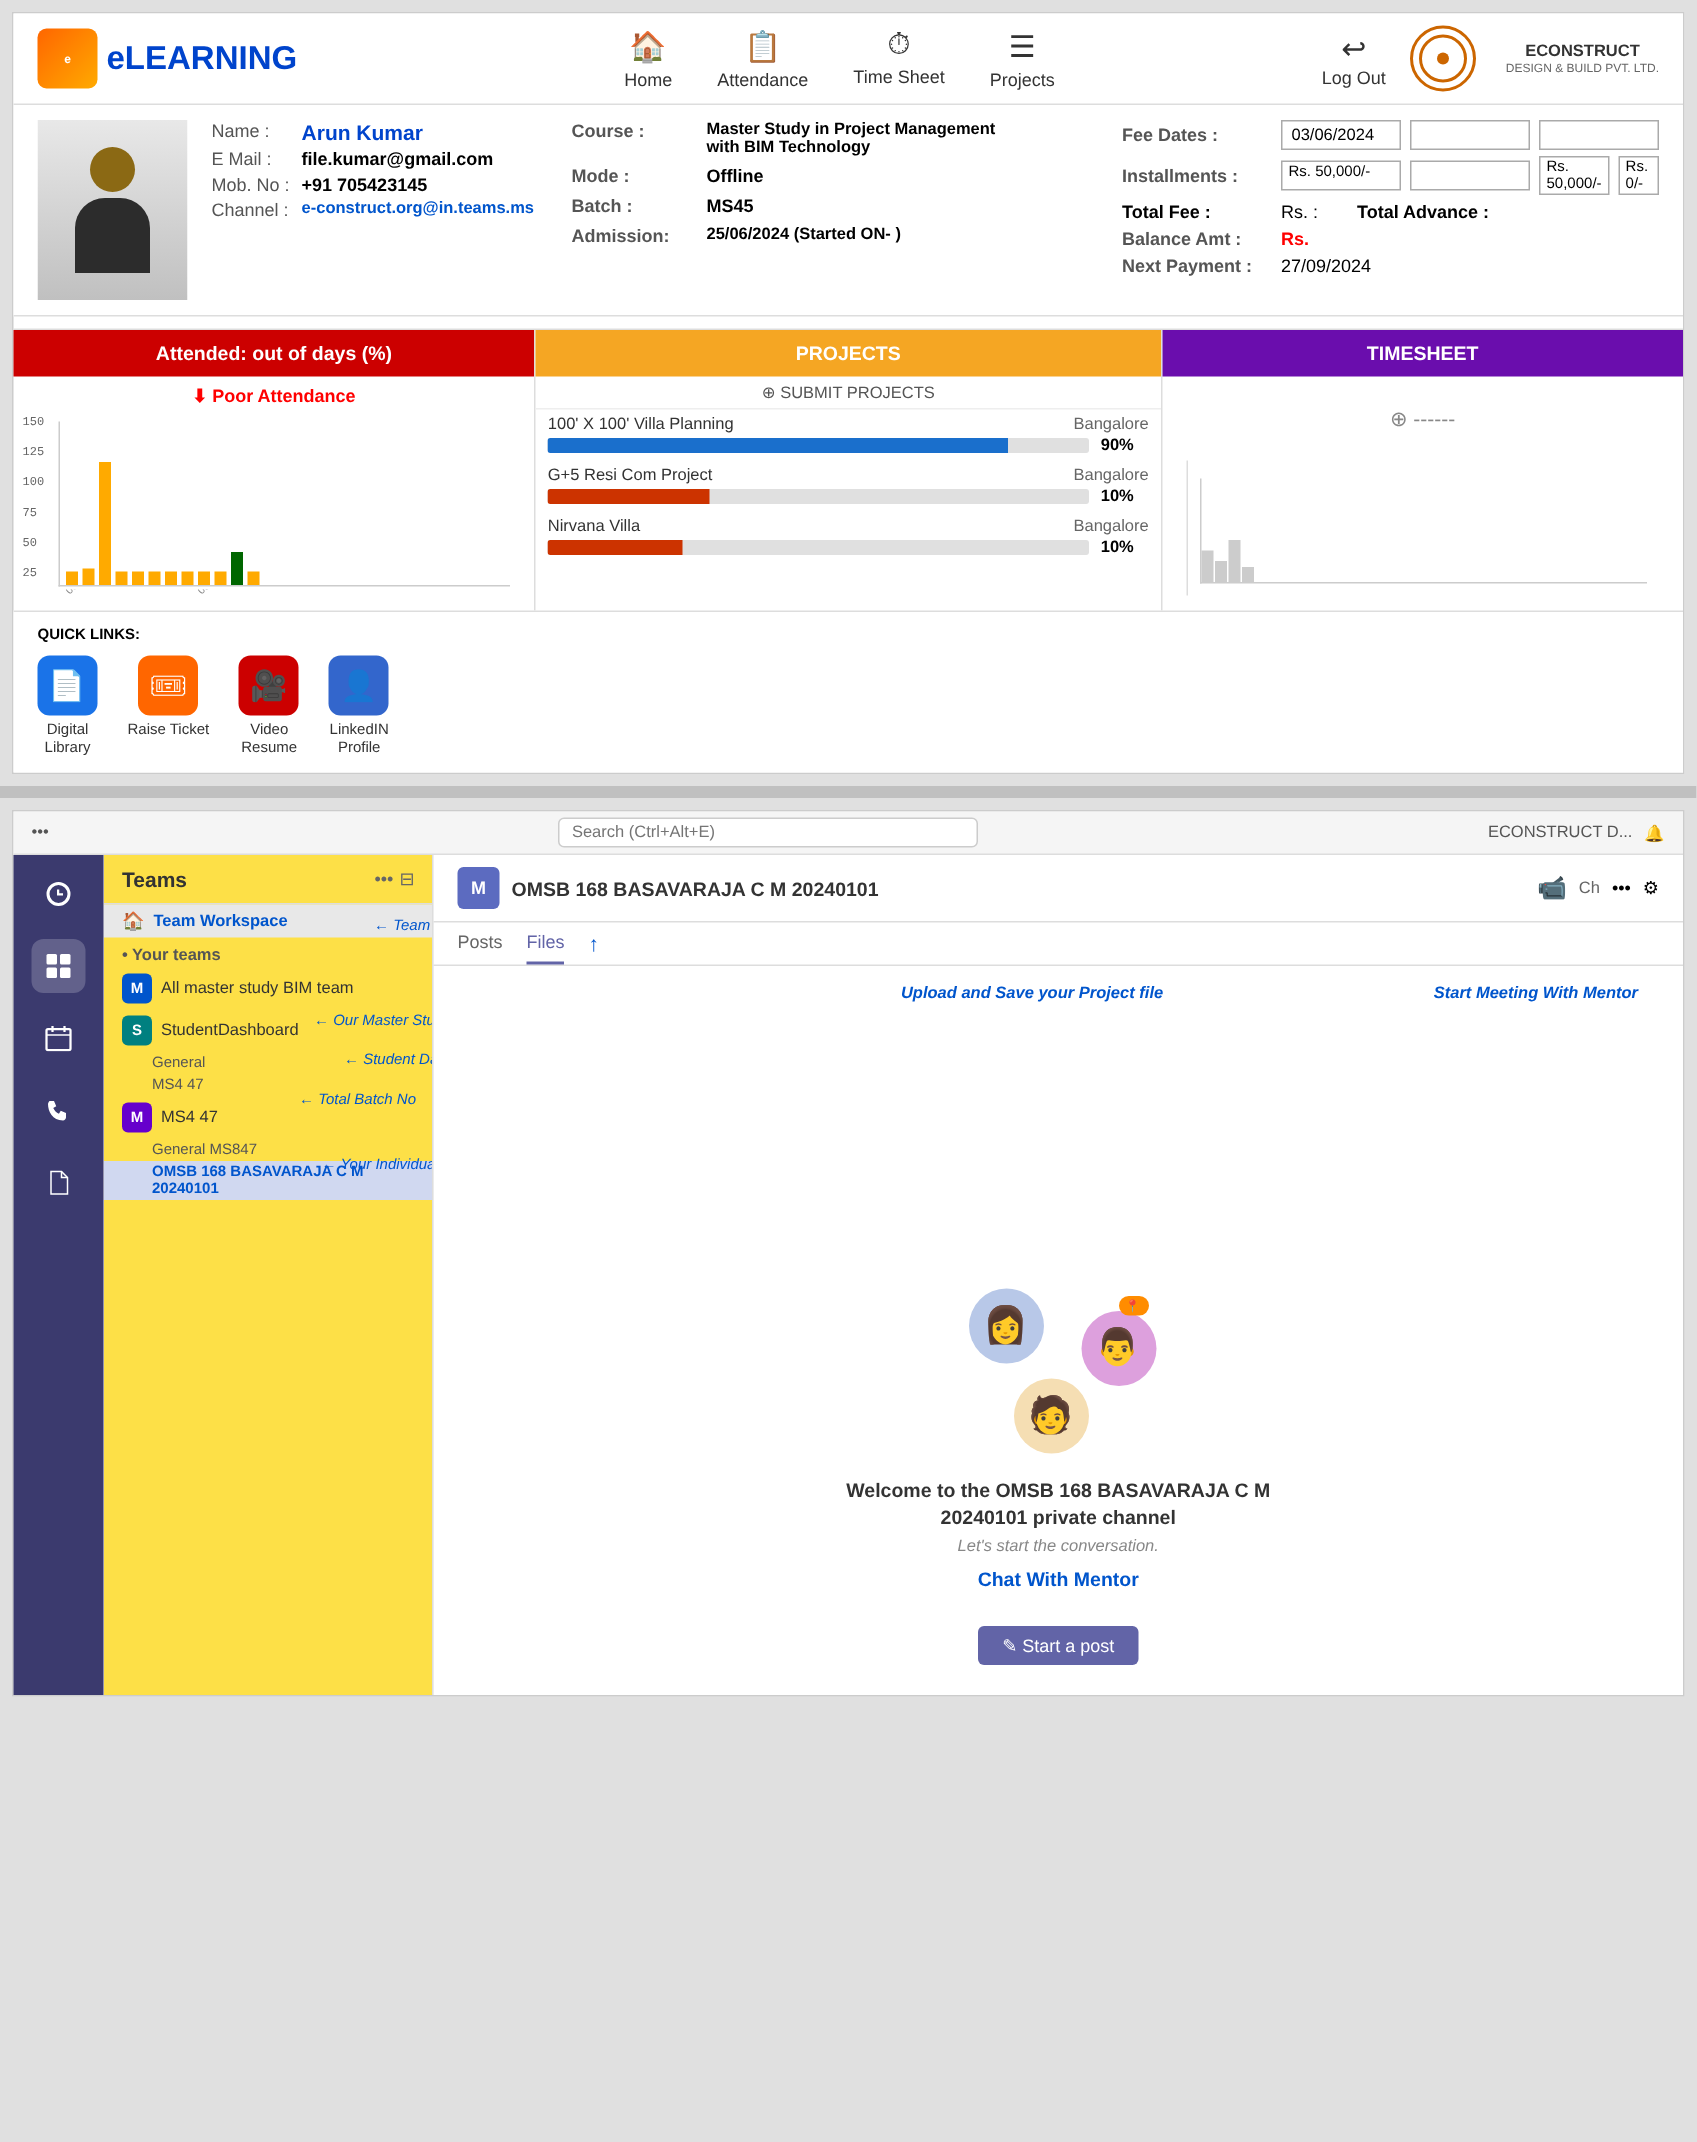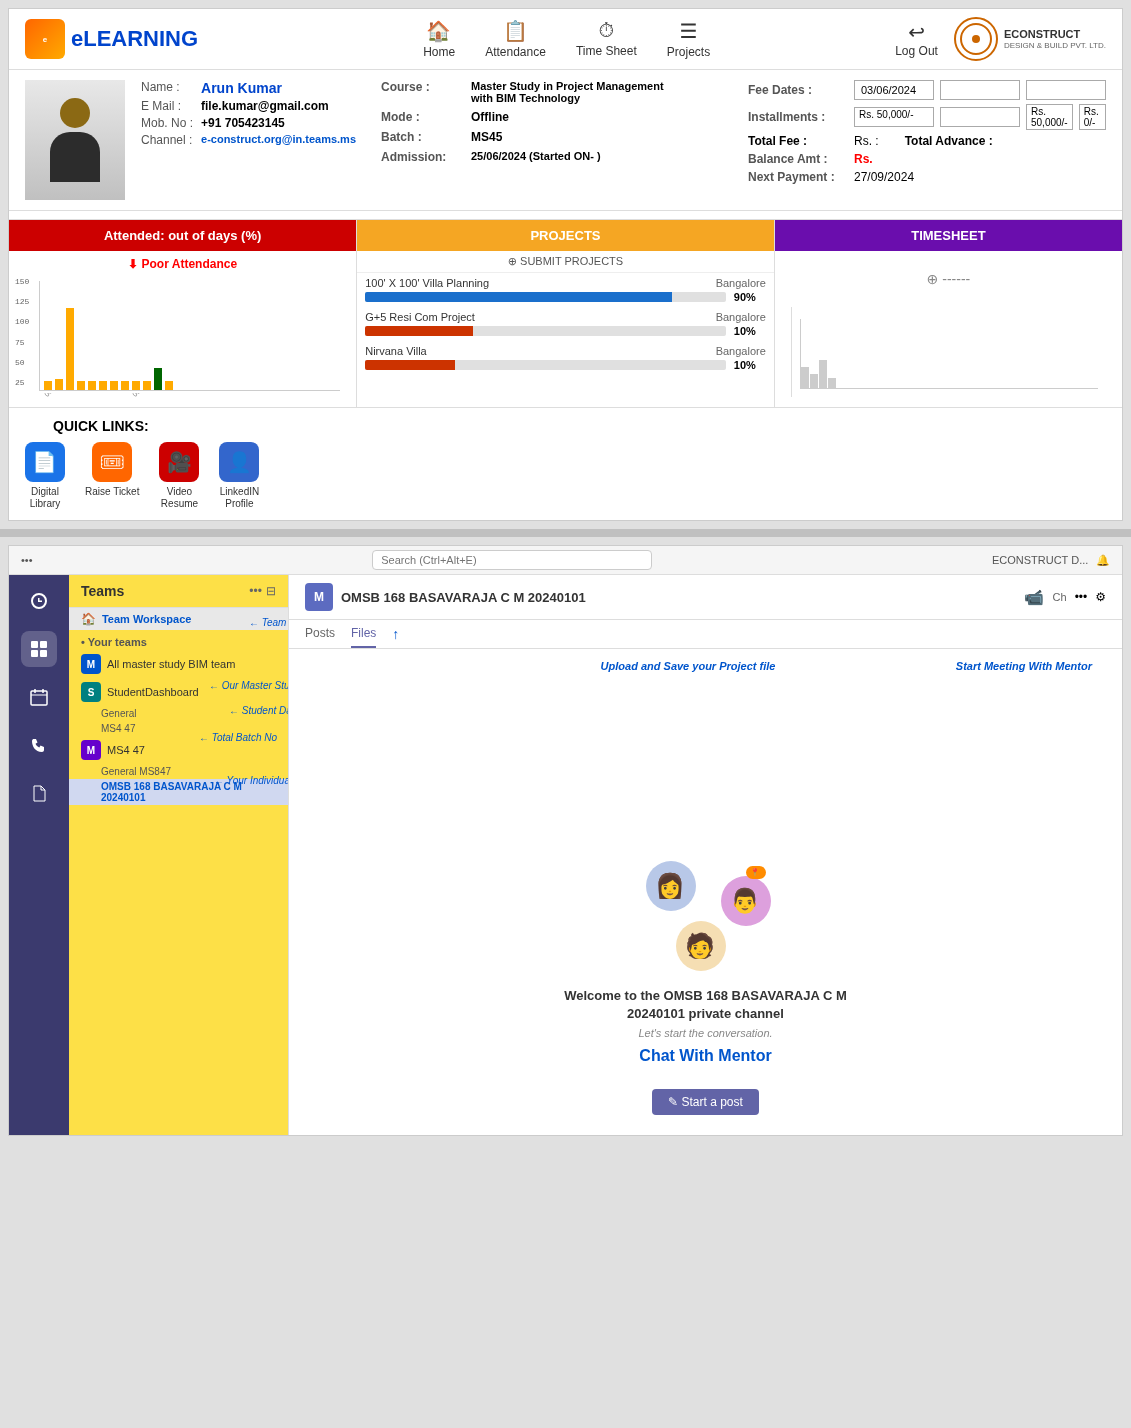--- a/index.html
+++ b/index.html
@@ -99,21 +99,21 @@
     .teams-tab.active { color: #6264a7; border-bottom: 2px solid #6264a7; }
     .start-post-btn { margin-top: 16px; padding: 6px 16px; background: #6264a7; color: white; border: none; border-radius: 4px; cursor: pointer; font-size: 12px; }
 
     
     .teams-top-bar { display: flex; align-items: center; padding: 4px 12px; background: #f5f5f5; border-bottom: 1px solid #ddd; font-size: 11px; color: #555; gap: 16px; }
     .teams-search { flex: 1; text-align: center; }
     .teams-search input { width: 300px; padding: 3px 8px; border: 1px solid #ccc; border-radius: 4px; font-size: 11px; }
     .teams-top-right { display: flex; align-items: center; gap: 8px; color: #555; font-size: 11px; }
 
     
-    .econstruct-header { display: flex; align-items: center; gap: 6px; }
+    .econstruct-header { display: flex; align-items: center; gap: 20px; text-align: center; }
     .ec-logo-img { width: 44px; height: 44px; border: 2px solid #cc6600; border-radius: 50%; display: flex; align-items: center; justify-content: center; }
     .ec-logo-inner { width: 32px; height: 32px; border: 2px solid #cc6600; border-radius: 50%; display: flex; align-items: center; justify-content: center; }
     .ec-logo-dot { width: 8px; height: 8px; background: #cc6600; border-radius: 50%; }
     .ec-name { font-size: 11px; font-weight: bold; color: #333; line-height: 1.2; }
     .ec-subtitle { font-size: 8px; color: #666; }
 
     
     .proj-bar-wrapper { display: flex; align-items: center; gap: 8px; }
     .proj-bar-main { flex: 1; background: #e0e0e0; height: 10px; border-radius: 2px; overflow: hidden; }
     .proj-bar-inner { height: 100%; background: #1a6fcc; }
@@ -357,21 +357,21 @@
           <div style="width:8px;background:#ccc;height:20%;"></div>
           <div style="width:8px;background:#ccc;height:40%;"></div>
           <div style="width:8px;background:#ccc;height:15%;"></div>
         </div>
       </div>
     </div>
 
   </div>
 
   <div style="padding:10px 16px;border-top:1px solid #ddd;background:#fff;">
-    <div style="font-weight:bold;font-size:14px;margin-bottom:8px;margin-left:28px;">QUICK LINKS:</div>
+    <div style="font-weight:bold;font-size:10px;margin-bottom:8px;">QUICK LINKS:</div>
     <div style="display:flex;gap:20px;">
       <div class="quick-link-item">
         <div class="ql-icon blue">📄</div>
         <span style="font-size:10px;text-align:center;line-height:1.2;">Digital<br>Library</span>
       </div>
       <div class="quick-link-item">
         <div class="ql-icon orange">🎟</div>
         <span style="font-size:10px;text-align:center;">Raise Ticket</span>
       </div>
       <div class="quick-link-item">
@@ -540,21 +540,21 @@
           <div style="position:absolute;bottom:0;left:35px;width:50px;height:50px;background:#f5deb3;border-radius:50%;display:flex;align-items:center;justify-content:center;font-size:24px;">🧑</div>
 
           <div style="position:absolute;top:5px;right:5px;background:#ff8c00;color:white;border-radius:8px;padding:2px 5px;font-size:8px;font-weight:bold;">📍</div>
         </div>
 
         <div style="text-align:center;margin-bottom:8px;">
           <div style="font-size:13px;font-weight:bold;color:#333;max-width:300px;line-height:1.4;">Welcome to the OMSB 168 BASAVARAJA C M 20240101 private channel</div>
           <div style="font-size:11px;color:#888;margin-top:4px;font-style:italic;">Let's start the conversation.</div>
         </div>
 
-        <div style="font-size:16px;color:#0055cc;font-weight:bold;margin-bottom:8px;">Chat With Mentor</div>
+        <div style="font-size:13px;color:#0055cc;font-weight:bold;margin-bottom:8px;">Chat With Mentor</div>
 
         <button class="start-post-btn">
           <span>✎ Start a post</span>
         </button>
 
       </div>
     </div>
 
   </div>
 </div>

